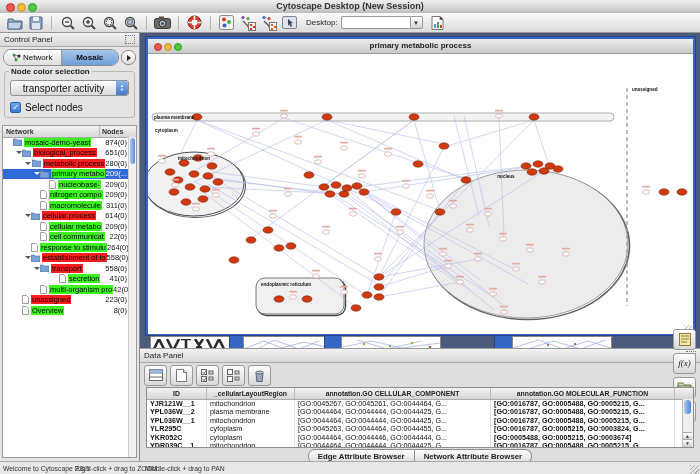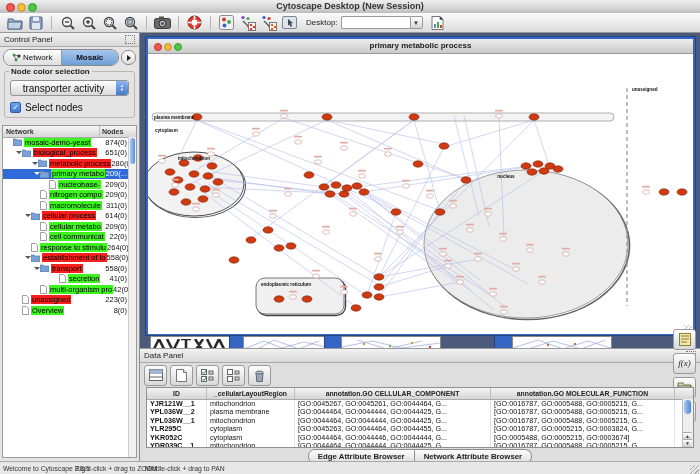--- a/index.html
+++ b/index.html
@@ -103,21 +103,21 @@
   .fx{font-size:9px;font-style:italic;font-family:"Liberation Serif",serif;color:#222;}
   #dp-table{position:absolute;left:6px;top:38px;width:548px;height:61px;background:#fff;border:1px solid #8f8f8f;
     box-sizing:border-box;overflow:hidden;}
   .t-head{display:flex;height:11px;background:linear-gradient(#f3f3f3,#d5d5d5);border-bottom:1px solid #aaa;}
   .t-head .th{font-size:6.8px;font-weight:bold;color:#222;text-align:center;line-height:11px;border-right:1px solid #bbb;
     overflow:hidden;white-space:nowrap;box-sizing:border-box;}
   .t-body .tr{display:flex;height:8.4px;align-items:center;}
   .t-body .td{font-size:7.2px;color:#111;white-space:nowrap;overflow:hidden;border-right:1px solid #e2e2e2;
     padding-left:3px;box-sizing:border-box;line-height:8.4px;}
   .td.c0{font-weight:bold;}
-  .col0{width:60px;}.col1{width:88px;}.col2{width:196px;}.col3{width:184px;}
+  .col0{width:60px;}.col1{width:88px;}.col2{width:196px;}.col3{width:184px;font-weight:bold;}
   .t-scroll{position:absolute;right:0;top:11px;bottom:0;width:10px;background:#eee;border-left:1px solid #bbb;}
   .t-scroll .thumb{position:absolute;top:1px;left:1px;width:7px;height:14px;border-radius:4px;
     background:linear-gradient(90deg,#a9c7ef,#4f86d4);}
   .t-scroll .arr{position:absolute;left:0;width:9px;height:7px;font-size:5px;text-align:center;color:#444;line-height:7px;
     background:linear-gradient(#fff,#ccc);border-top:1px solid #aaa;}
   .dp-tabs{position:absolute;left:0;right:0;top:100px;display:flex;justify-content:center;}
   .dp-tab{font-size:7.8px;font-weight:bold;color:#222;padding:2px 9px;background:linear-gradient(#fdfdfd,#dcdcdc);
     border:1px solid #8f8f8f;border-left:none;}
   .dp-tab:first-child{border-left:1px solid #8f8f8f;border-radius:7px 0 0 7px;}
   .dp-tab:last-child{border-radius:0 7px 7px 0;}
@@ -316,21 +316,21 @@
               <span class="tri-down"></span>
             </span>
             <span class="nicon">
               <svg width="9" height="8" viewBox="0 0 9 8">
                 <path d="M0 1.5 L0 1 L3.2 1 L4.2 2 L9 2 L9 8 L0 8 Z" fill="#7aa2d6" stroke="#4a6b96" stroke-width="0.6"></path>
               </svg>
             </span>
             <span class="chip red">biological_process</span>
             <span class="count">651(0)</span>
           </div>
-          <div class="tree-row" style="padding-left: 28px;">
+          <div class="tree-row" style="padding-left: 28px; justify-content: flex-end;">
             <span class="expc">
               <span class="tri-down"></span>
             </span>
             <span class="nicon">
               <svg width="9" height="8" viewBox="0 0 9 8">
                 <path d="M0 1.5 L0 1 L3.2 1 L4.2 2 L9 2 L9 8 L0 8 Z" fill="#7aa2d6" stroke="#4a6b96" stroke-width="0.6"></path>
               </svg>
             </span>
             <span class="chip red">metabolic process</span>
             <span class="count">280(0)</span>

